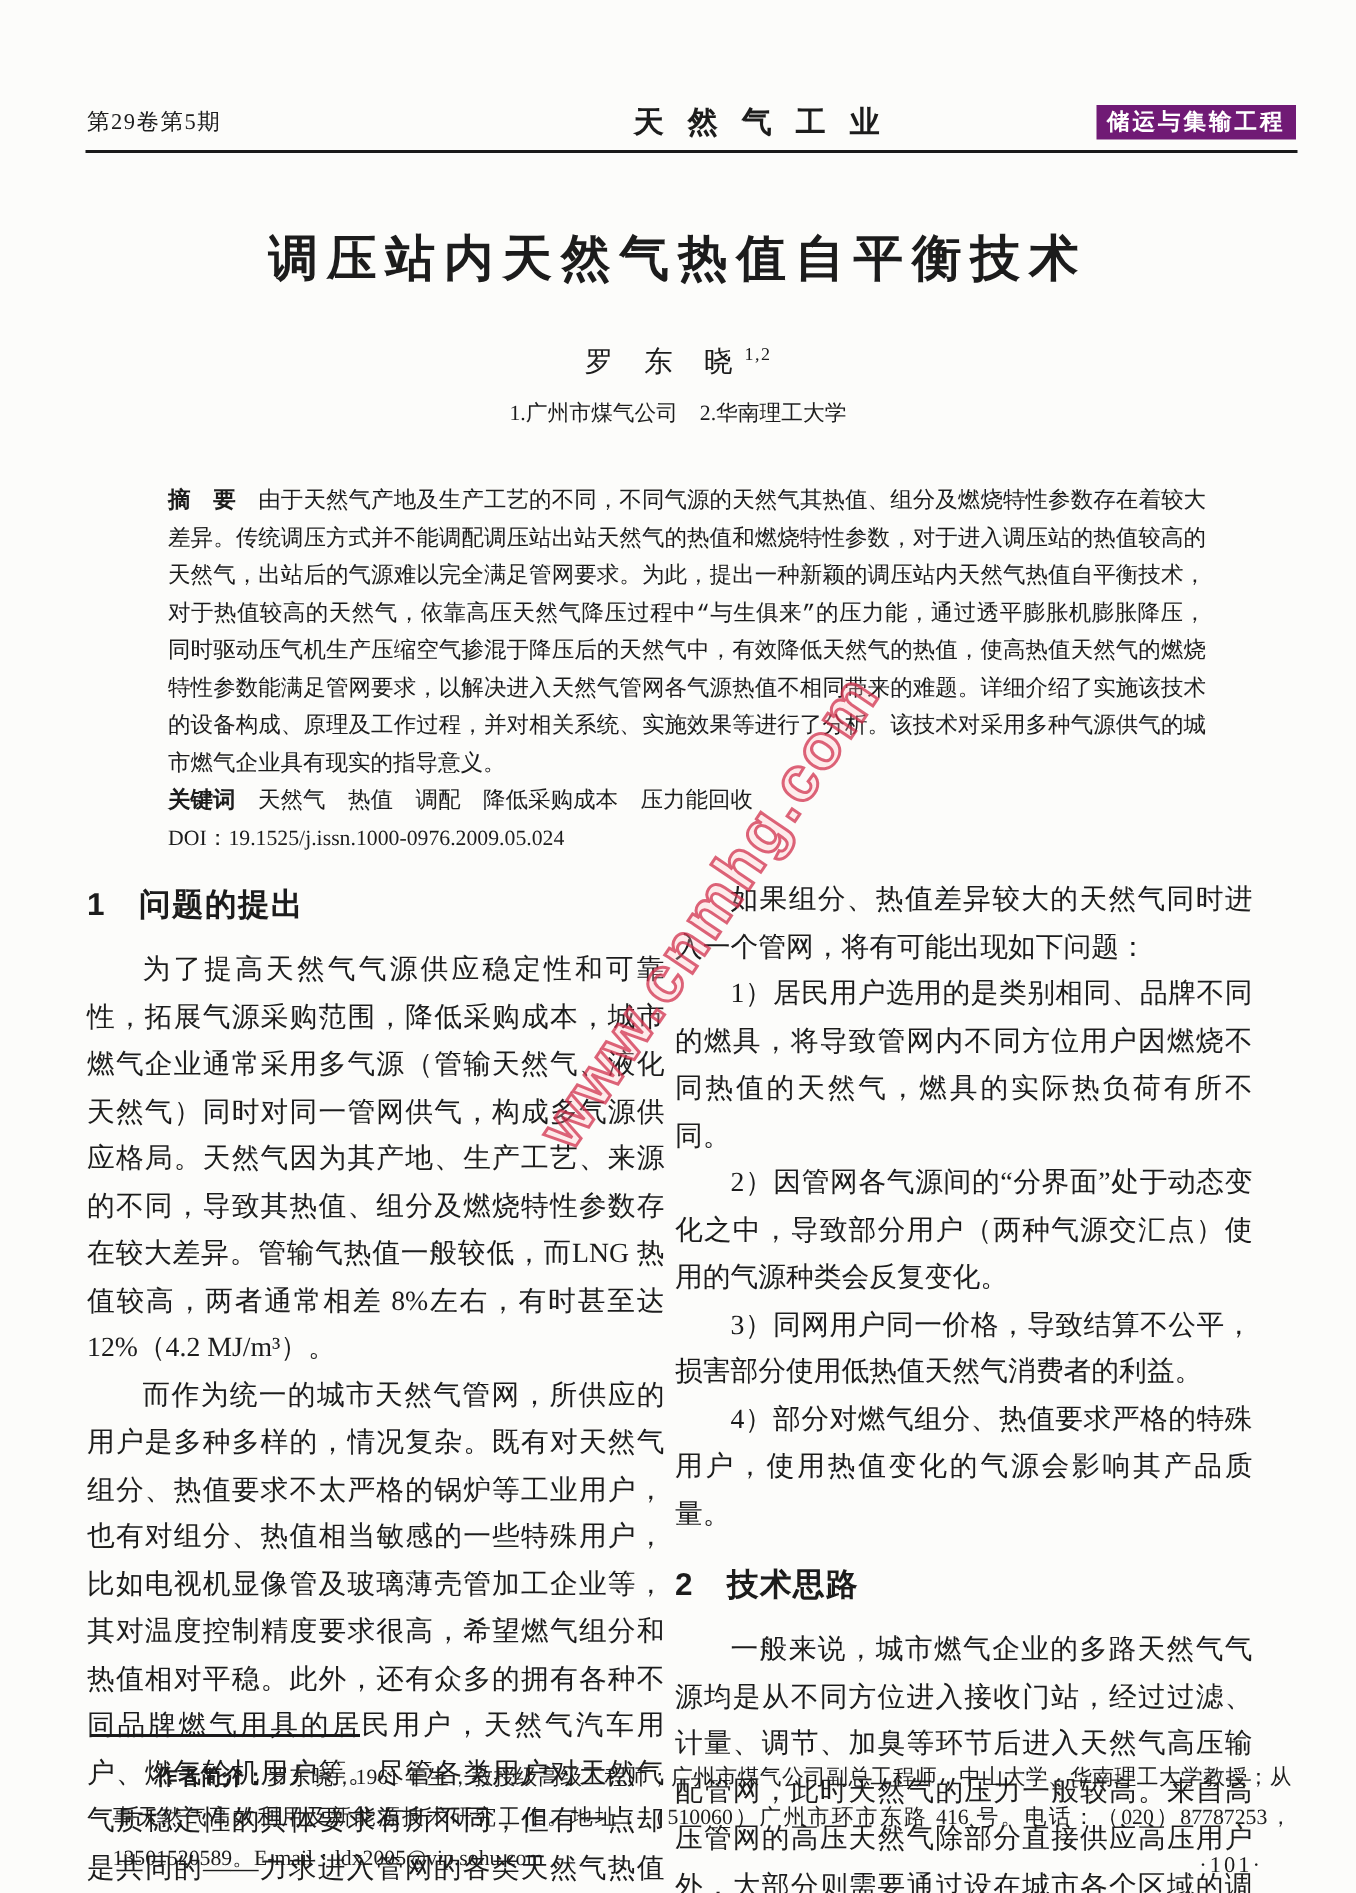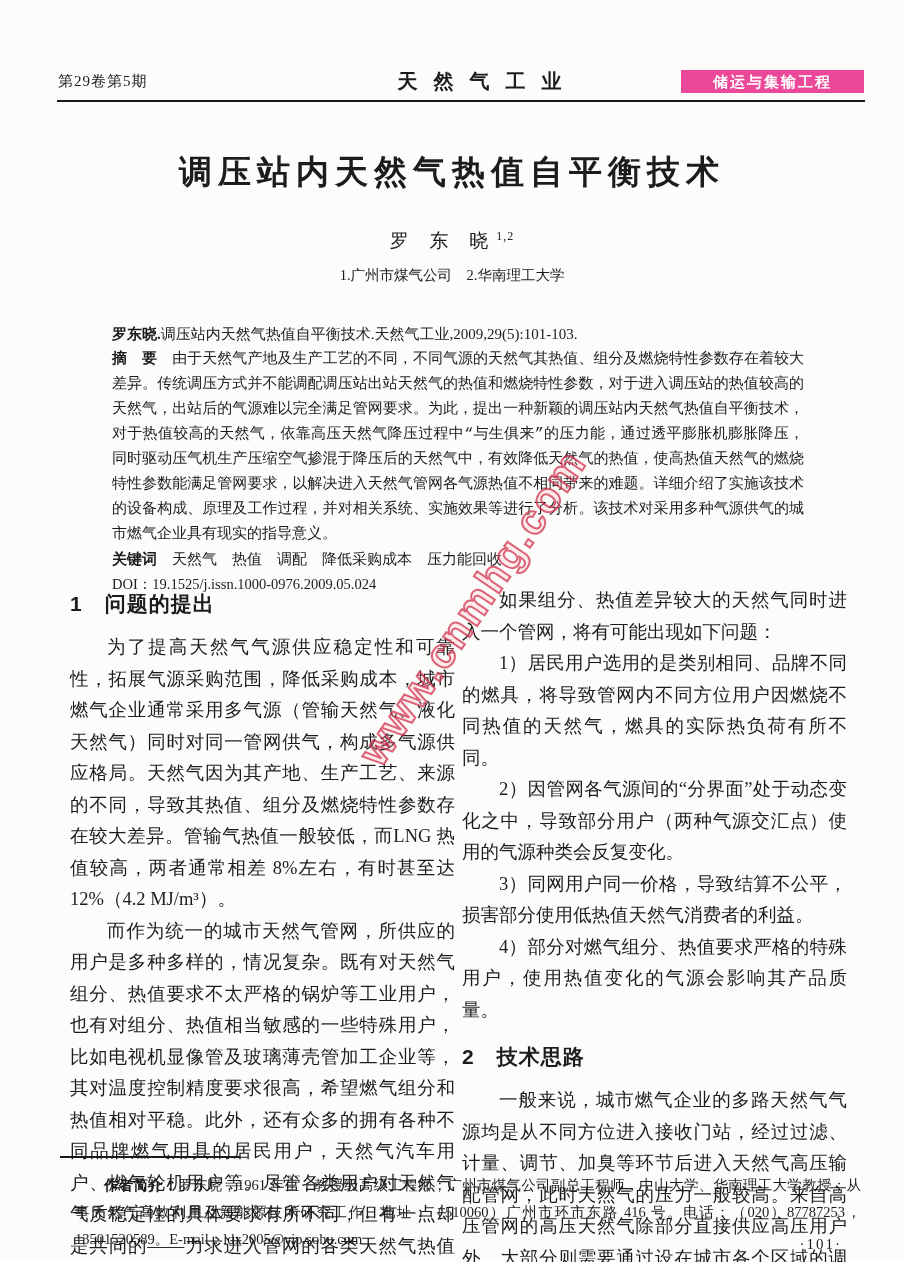--- a/index.html
+++ b/index.html
@@ -17,24 +17,24 @@
     position:absolute;left:58px;right:40px;top:66px;height:30px;
     display:flex;align-items:center;
   }
   .issue{font-size:15px;letter-spacing:1px;width:220px;}
   .journal{
     flex:1;text-align:center;font-size:20px;font-weight:bold;
     letter-spacing:16px;text-indent:16px;
     font-family:"Liberation Sans","DejaVu Sans",sans-serif;
   }
   .column-tag{
-    background:#ec4899;color:#ffffff;
+    background:#701a75;color:#ffffff;
     font-family:"Liberation Sans","DejaVu Sans",sans-serif;
     font-weight:bold;font-size:15px;letter-spacing:2px;
-    padding:4px 32px;line-height:1;
+    padding:4px 7px;line-height:1;
   }
   .header-rule{position:absolute;left:57px;right:39px;top:100px;height:2px;background:#1a1a1a;}
   
   .title{
     position:absolute;left:0;right:0;top:150px;text-align:center;
     font-family:"Liberation Sans","DejaVu Sans",sans-serif;
     font-size:33px;font-weight:bold;letter-spacing:6px;
   }
   .author{position:absolute;left:0;right:0;top:228px;text-align:center;font-size:19px;letter-spacing:8px;}
   .author sup{font-size:12px;letter-spacing:1px;}
@@ -45,21 +45,21 @@
     font-size:15px;line-height:25px;text-align:justify;
   }
   .abstract-block p{margin:0;}
   .citation{margin-bottom:4px;}
   .b{font-weight:bold;}
   .abs-text{text-indent:0;font-family:Liberation Mono, monospace;}
   .kw-line{margin-top:2px;}
   .doi-line{margin-top:2px;font-size:14.5px;}
   
   .body-cols{
-    position:absolute;left:70px;top:585px;width:788px;height:572px;
+    position:absolute;left:58px;top:585px;width:788px;height:572px;
     display:flex;gap:7px;
     font-size:18.5px;line-height:31.5px;text-align:justify;
   }
   .col{width:385px;}
   .sec-heading{
     font-family:"Liberation Sans","DejaVu Sans",sans-serif;
     font-weight:bold;font-size:21px;line-height:1.2;
     margin:6px 0 16px 0;letter-spacing:1px;
   }
   .sec-heading.second{margin-top:18px;}
@@ -93,21 +93,20 @@
     <span class="journal">天然气工业</span>
     <span class="column-tag">储运与集输工程</span>
   </div>
   <div class="header-rule"></div>
 
   <div class="title">调压站内天然气热值自平衡技术</div>
   <div class="author"><span>罗 东 晓</span><sup>1,2</sup></div>
   <div class="affiliation">1.广州市煤气公司　2.华南理工大学</div>
 
   <div class="abstract-block">
-    <p class="citation"><span class="b">罗东晓.</span><span>调压站内天然气热值自平衡技术.天然气工业,2009,29(5):101-103.</span></p>
     <p class="abs-text"><span class="b">摘　要</span>　<span>由于天然气产地及生产工艺的不同，不同气源的天然气其热值、组分及燃烧特性参数存在着较大差异。传统调压方式并不能调配调压站出站天然气的热值和燃烧特性参数，对于进入调压站的热值较高的天然气，出站后的气源难以完全满足管网要求。为此，提出一种新颖的调压站内天然气热值自平衡技术，对于热值较高的天然气，依靠高压天然气降压过程中“与生俱来”的压力能，通过透平膨胀机膨胀降压，同时驱动压气机生产压缩空气掺混于降压后的天然气中，有效降低天然气的热值，使高热值天然气的燃烧特性参数能满足管网要求，以解决进入天然气管网各气源热值不相同带来的难题。详细介绍了实施该技术的设备构成、原理及工作过程，并对相关系统、实施效果等进行了分析。该技术对采用多种气源供气的城市燃气企业具有现实的指导意义。</span></p>
     <p class="kw-line"><span class="b">关键词</span>　<span>天然气　热值　调配　降低采购成本　压力能回收</span></p>
     <p class="doi-line">DOI：19.1525/j.issn.1000-0976.2009.05.024</p>
   </div>
 
   <div class="body-cols">
     <div class="col">
       <div class="sec-heading">1　问题的提出</div>
       <p>为了提高天然气气源供应稳定性和可靠性，拓展气源采购范围，降低采购成本，城市燃气企业通常采用多气源（管输天然气、液化天然气）同时对同一管网供气，构成多气源供应格局。天然气因为其产地、生产工艺、来源的不同，导致其热值、组分及燃烧特性参数存在较大差异。管输气热值一般较低，而LNG 热值较高，两者通常相差 8%左右，有时甚至达 12%（4.2 MJ/m³）。</p>
       <p><span>而作为统一的城市天然气管网，所供应的用户是多种多样的，情况复杂。既有对天然气组分、热值要求不太严格的锅炉等工业用户，也有对组分、热值相当敏感的一些特殊用户，比如电视机显像管及玻璃薄壳管加工企业等，其对温度控制精度要求很高，希望燃气组分和热值相对平稳。此外，还有众多的拥有各种不同品牌燃气用具的居民用户，天然气汽车用户、燃气轮机用户等。尽管各类用户对天然气气质稳定性的具体要求有所不同，但有一点却是共同的——力求进入管网的各类天然气热值相同、燃烧特性相符</span></p>

